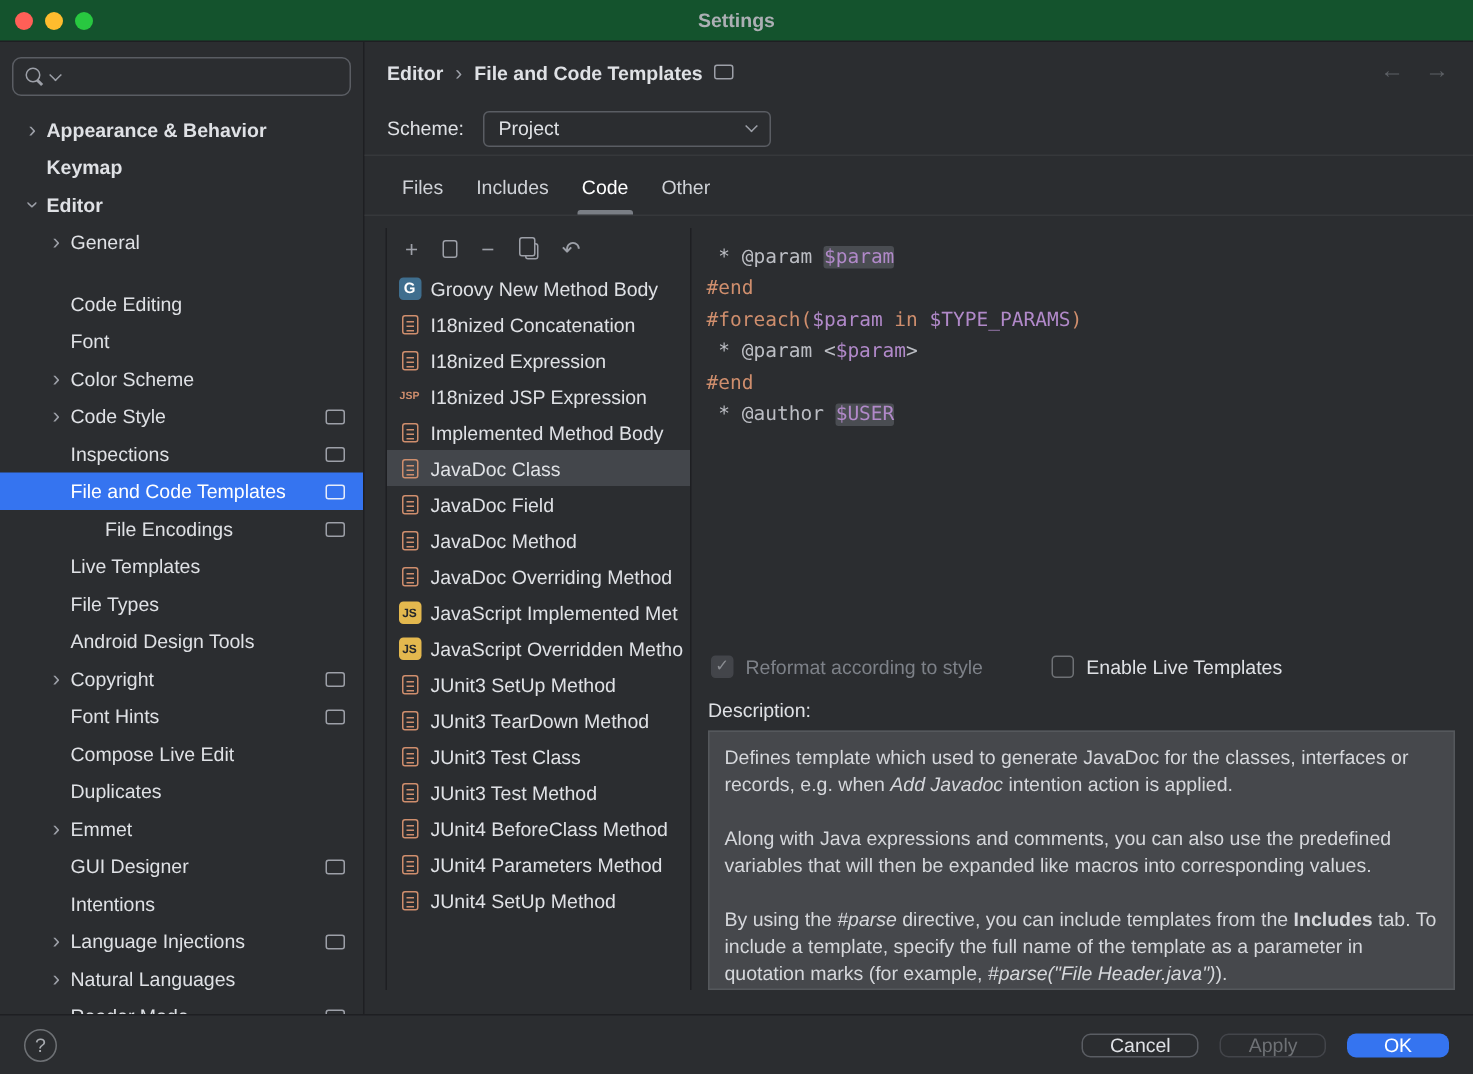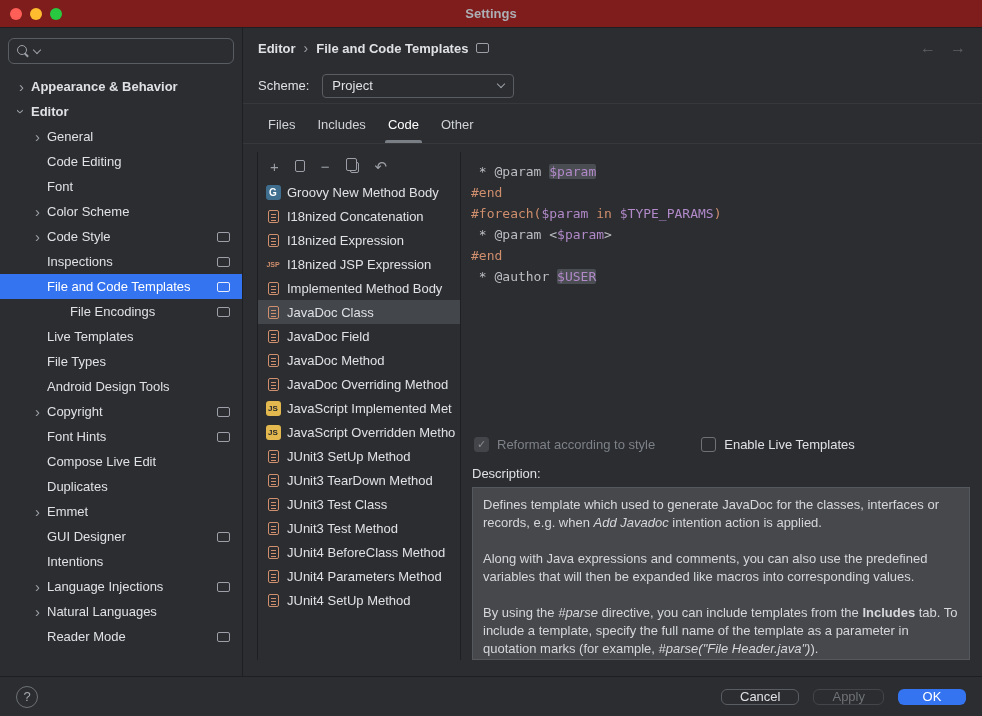--- a/index.html
+++ b/index.html
@@ -7,21 +7,21 @@
   body {
     background:#2b2d30;
     font-family:"Liberation Sans", sans-serif;
     font-size:13px;
     color:#dfe1e5;
     overflow:hidden;
   }
   .window { width:982px; height:716px; display:flex; flex-direction:column; }
 
   
-  .titlebar { flex:0 0 28px; background:#7f1d1d; border-bottom:1px solid #1e1f22;
+  .titlebar { flex:0 0 28px; background:#14532d; border-bottom:1px solid #1e1f22;
               position:relative; display:flex; align-items:center; justify-content:center; }
   .title { font-weight:bold; color:#acafb4; }
   .traffic { position:absolute; left:10px; top:8px; display:flex; gap:8px; }
   .light { width:12px; height:12px; border-radius:50%; display:inline-block; }
 
   
   .bodyrow { flex:1; display:flex; min-height:0; }
 
   
   .sidebar { flex:0 0 243px; width:243px; border-right:1px solid #1e1f22;
@@ -152,28 +152,32 @@
         <span class="mag"></span>
         <span class="cchev"></span>
         <input class="search-input" placeholder="" style="">
       </div>
       <div class="tree">
           <div class="tree-row lvl0" style="padding-left: 12px;">
             <span class="chev">›</span>
             <span class="tree-label">Appearance &amp; Behavior</span>
           </div>
           <div class="tree-row lvl0" style="padding-left: 12px;">
+            <span class="chev"></span>
+            <span class="tree-label">Keymap</span>
+          </div>
+          <div class="tree-row lvl0" style="padding-left: 12px;">
             <span class="chev expanded">›</span>
             <span class="tree-label">Editor</span>
           </div>
           <div class="tree-row lvl1" style="padding-left: 28px;">
             <span class="chev">›</span>
             <span class="tree-label">General</span>
           </div>
-          <div class="tree-row lvl1" style="padding-left: 28px;">
+          <div class="tree-row lvl1" style="padding-left: 28px; margin-top: 16px;">
             <span class="chev"></span>
             <span class="tree-label">Code Editing</span>
           </div>
           <div class="tree-row lvl1" style="padding-left: 28px;">
             <span class="chev"></span>
             <span class="tree-label">Font</span>
           </div>
           <div class="tree-row lvl1" style="padding-left: 28px;">
             <span class="chev">›</span>
             <span class="tree-label">Color Scheme</span>

